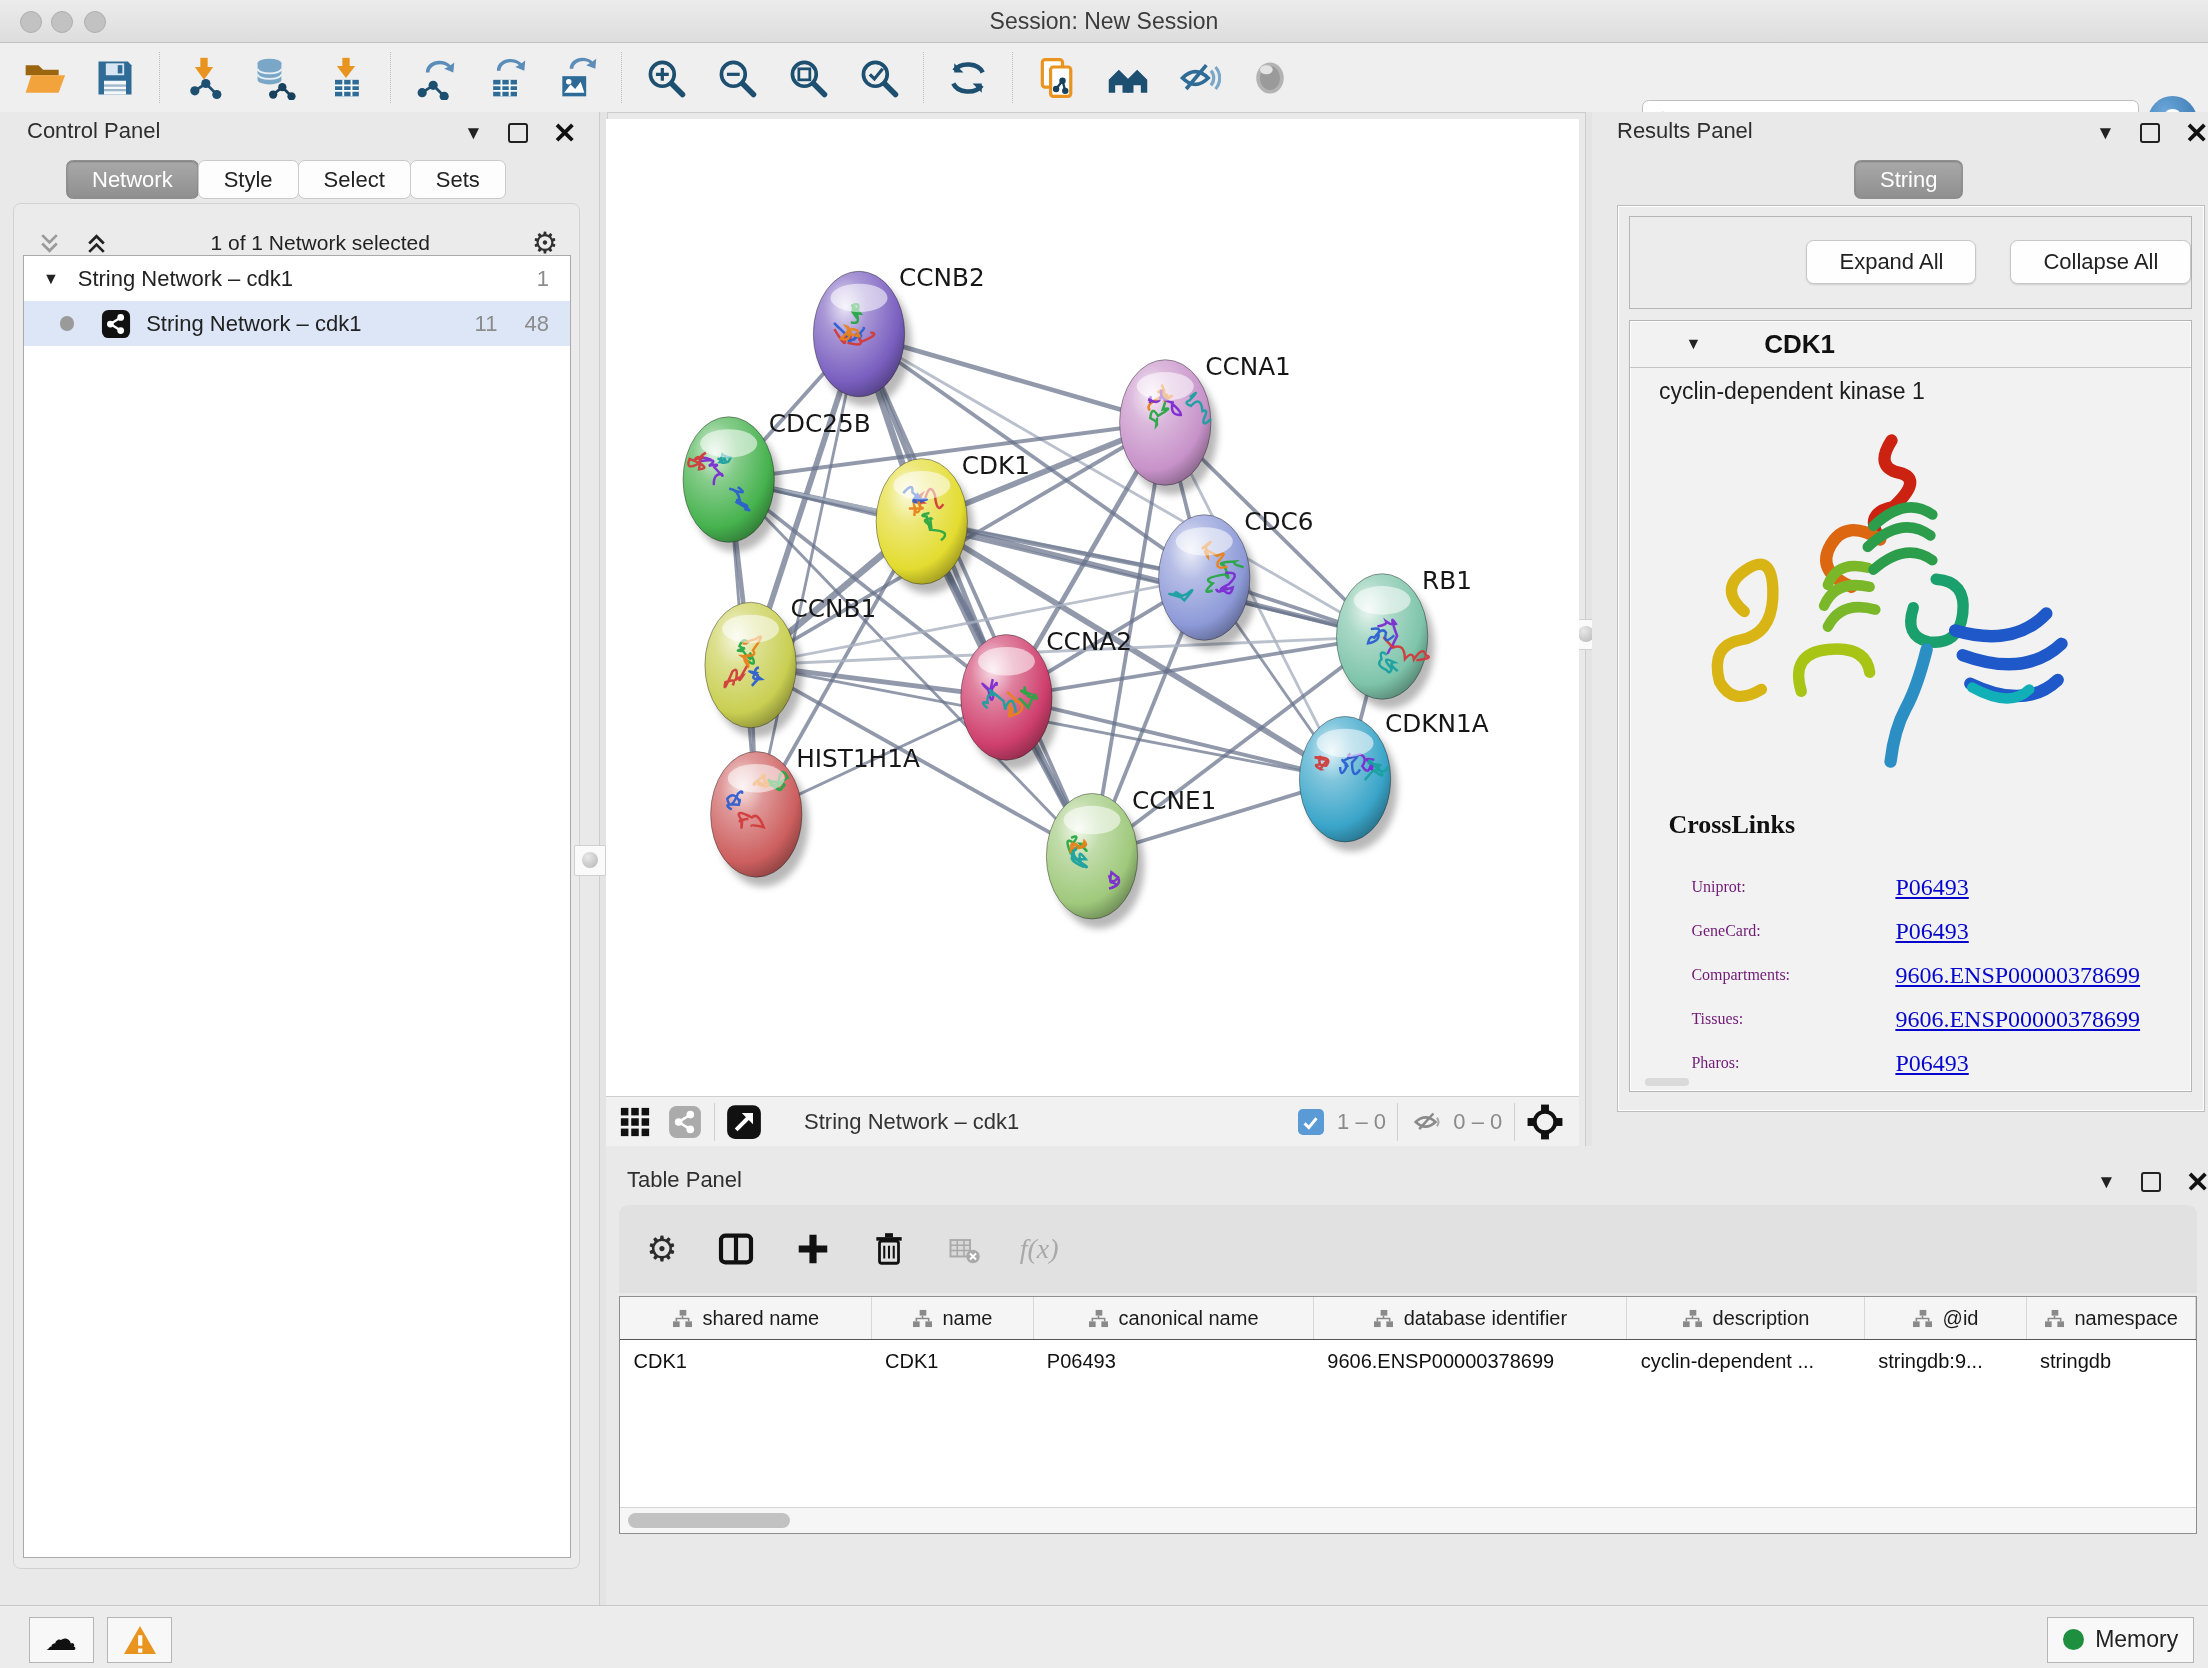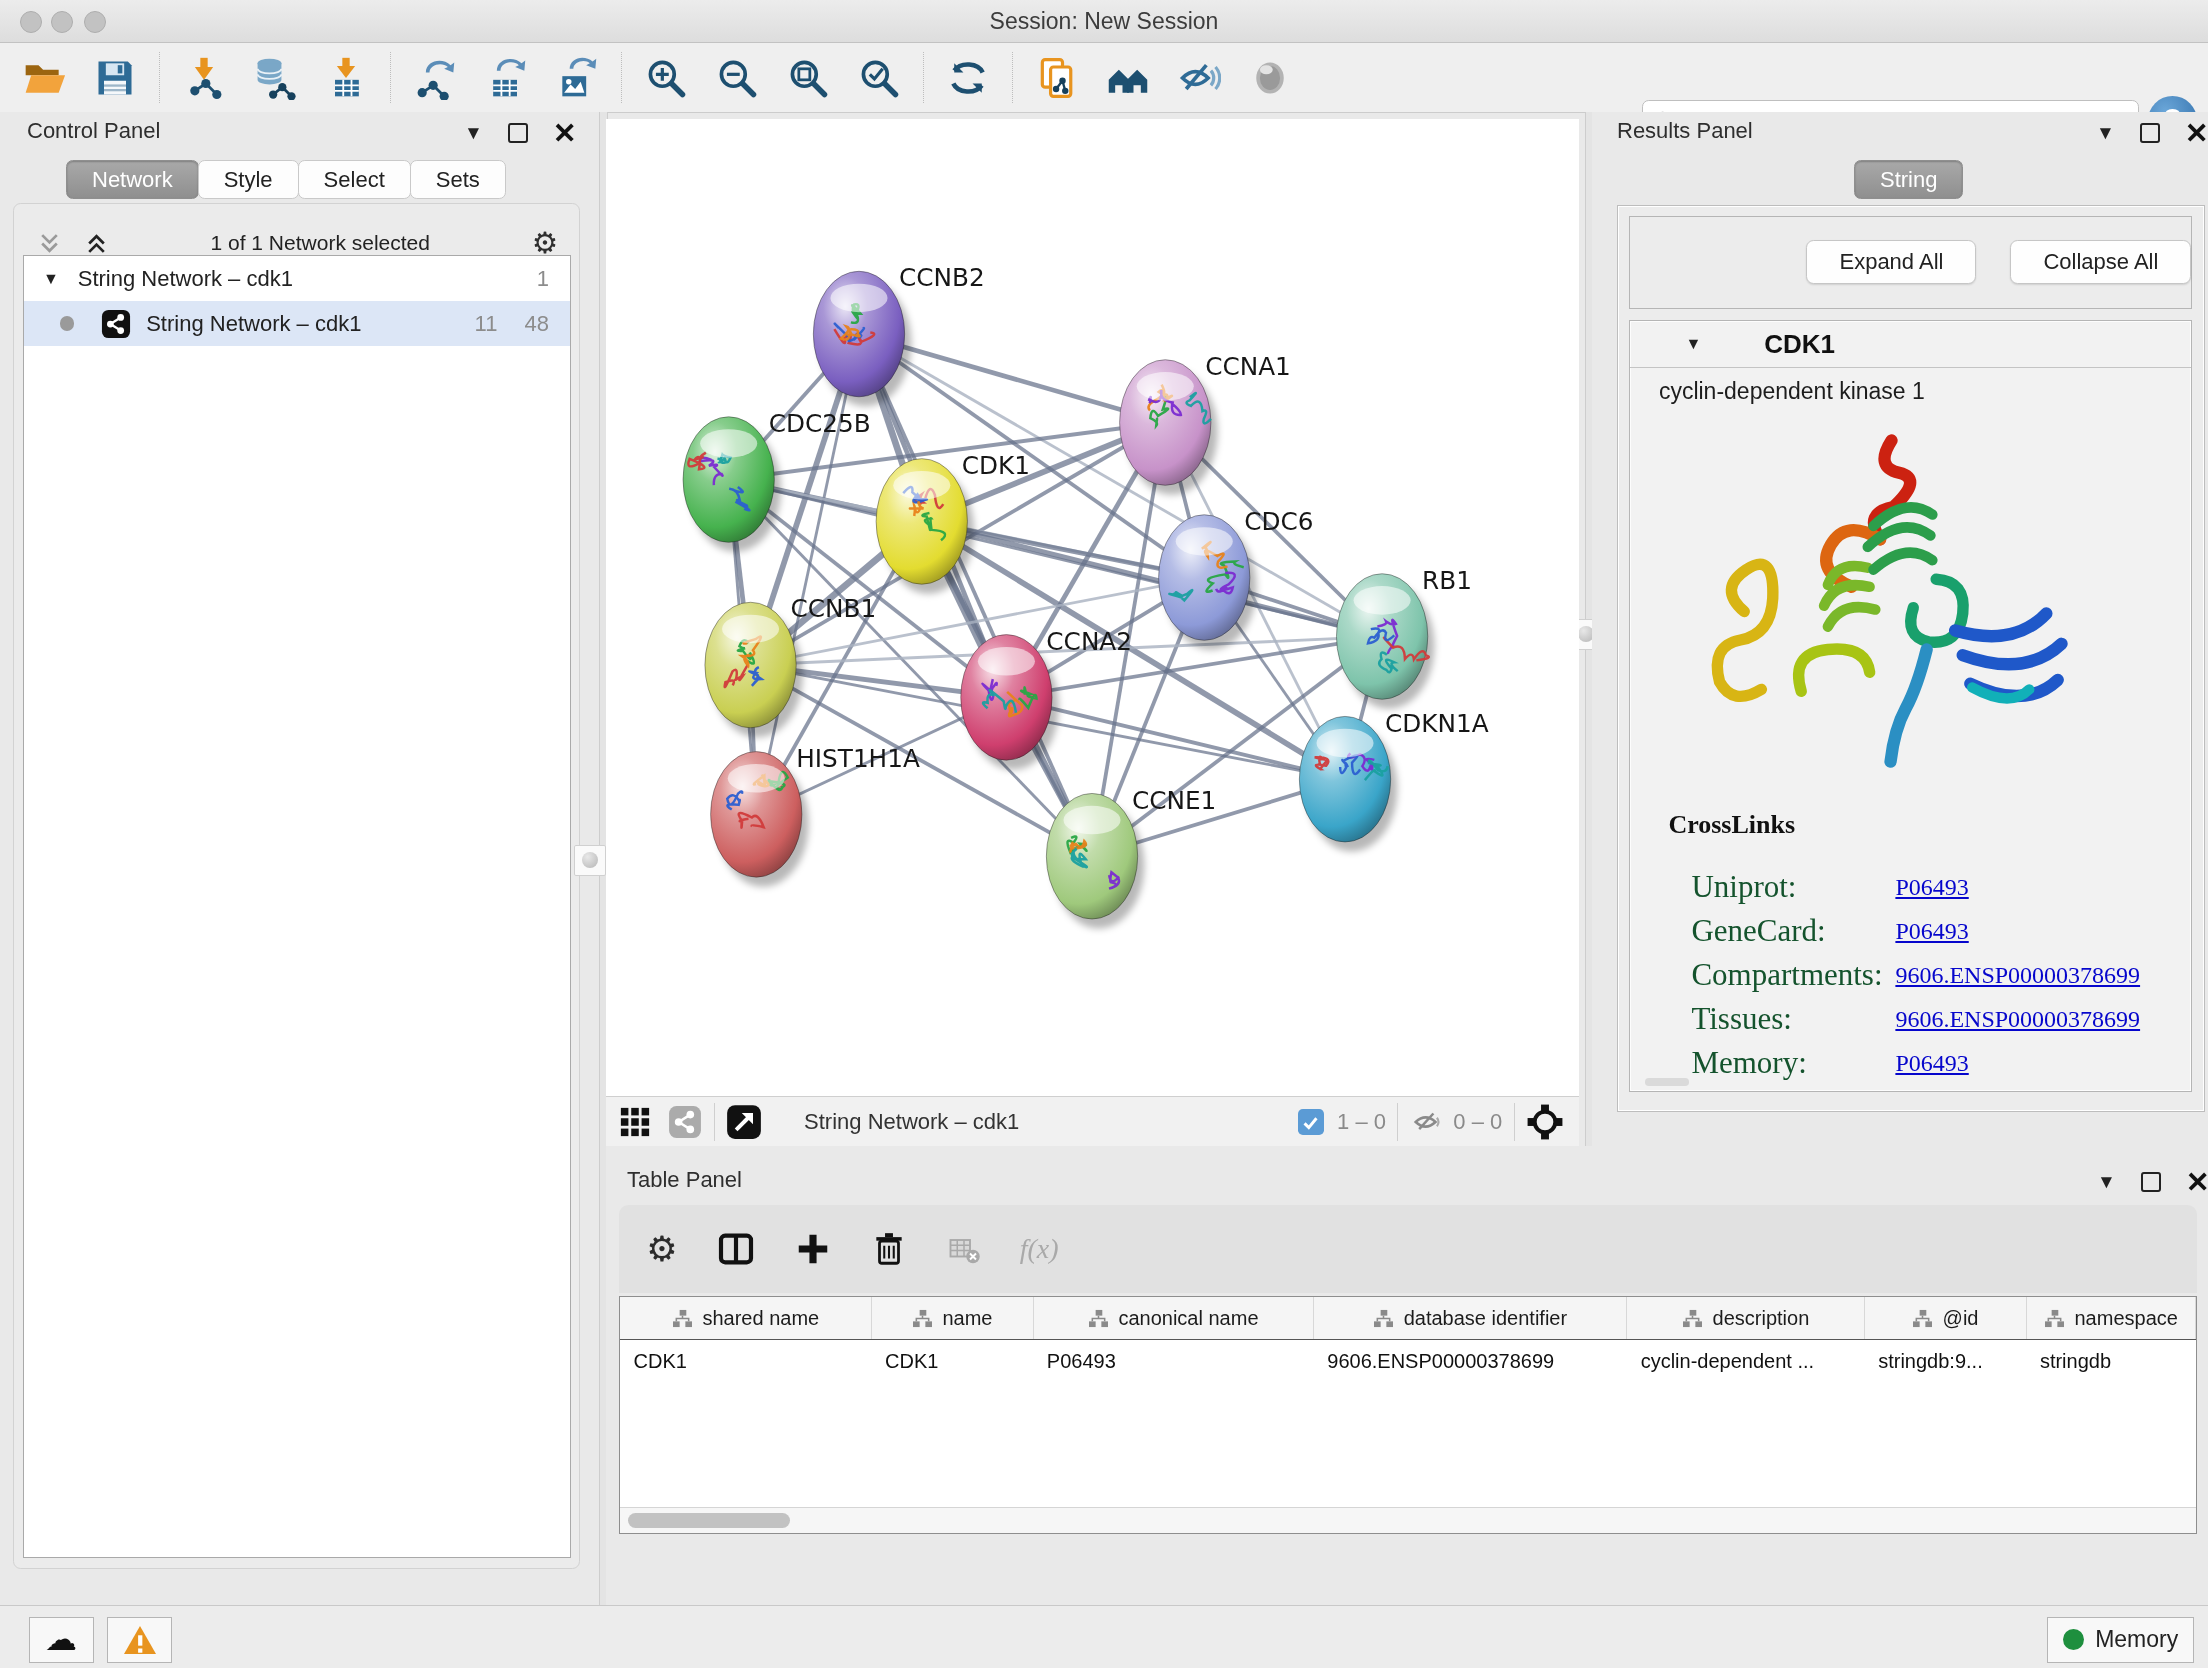--- a/index.html
+++ b/index.html
@@ -81,21 +81,21 @@
   .genebox{position:absolute;left:11.4px;top:114px;width:561px;height:770px;background:#f2f2f2;
            border:1px solid #b5b5b5;box-shadow:inset 0 0 0 1px #fdfdfd;}
   .genehdr{position:absolute;left:0;top:0;width:100%;height:46px;border-bottom:1px solid #c4c4c4;
            display:flex;align-items:center;}
   .genename{font-weight:bold;font-size:26px;color:#111;}
   .genedesc{position:absolute;left:28.5px;top:57px;font-size:23px;color:#1d1d1d;}
   .serif{font-family:"Liberation Serif",serif;}
   .clhead{position:absolute;left:38px;top:489px;font-weight:bold;font-size:26px;color:#111;}
   .clrows{position:absolute;left:61px;top:544px;width:485px;}
   .clrow{display:flex;height:44px;align-items:center;}
-  .cllabel{width:204px;font-size:31px;color:#14532d;}
+  .cllabel{width:204px;font-size:16px;color:#701a75;}
   .cllink{font-size:24px;color:#0606cc;text-decoration:underline;}
   .res-thumb{position:absolute;left:15px;bottom:4.8px;width:44px;height:8.6px;background:#dadada;border-radius:3.8px;}
 
   
   .tablepanel{left:606px;top:1146px;width:1603px;height:459px;background:#e9e9e9;}
   .tp-toolbar{position:absolute;left:13.3px;top:59px;width:1578px;height:88px;background:#e1e1e1;
               border-radius:9.5px 9.5px 0 0;display:flex;align-items:center;gap:38px;padding-left:27px;box-sizing:border-box;}
   .fx{font-family:"Liberation Serif",serif;font-style:italic;font-size:28px;color:#a9a9a9;}
   .tbl{position:absolute;left:13.3px;top:150px;width:1578px;height:238px;background:#fff;
        border:1.9px solid #8e8e8e;box-sizing:border-box;}
@@ -715,21 +715,21 @@
             </div>
             <div class="clrow">
               <span class="cllabel">Compartments:</span>
               <a class="cllink">9606.ENSP00000378699</a>
             </div>
             <div class="clrow">
               <span class="cllabel">Tissues:</span>
               <a class="cllink">9606.ENSP00000378699</a>
             </div>
             <div class="clrow">
-              <span class="cllabel">Memory:</span>
+              <span class="cllabel">Pharos:</span>
               <a class="cllink">P06493</a>
             </div>
           </div>
         <div class="res-thumb"></div>
       </div>
     </div>
   </div>
 
   <div class="abs tablepanel">
     <div class="abs panel-title" style="left:21px;top:21px">Table Panel</div>

